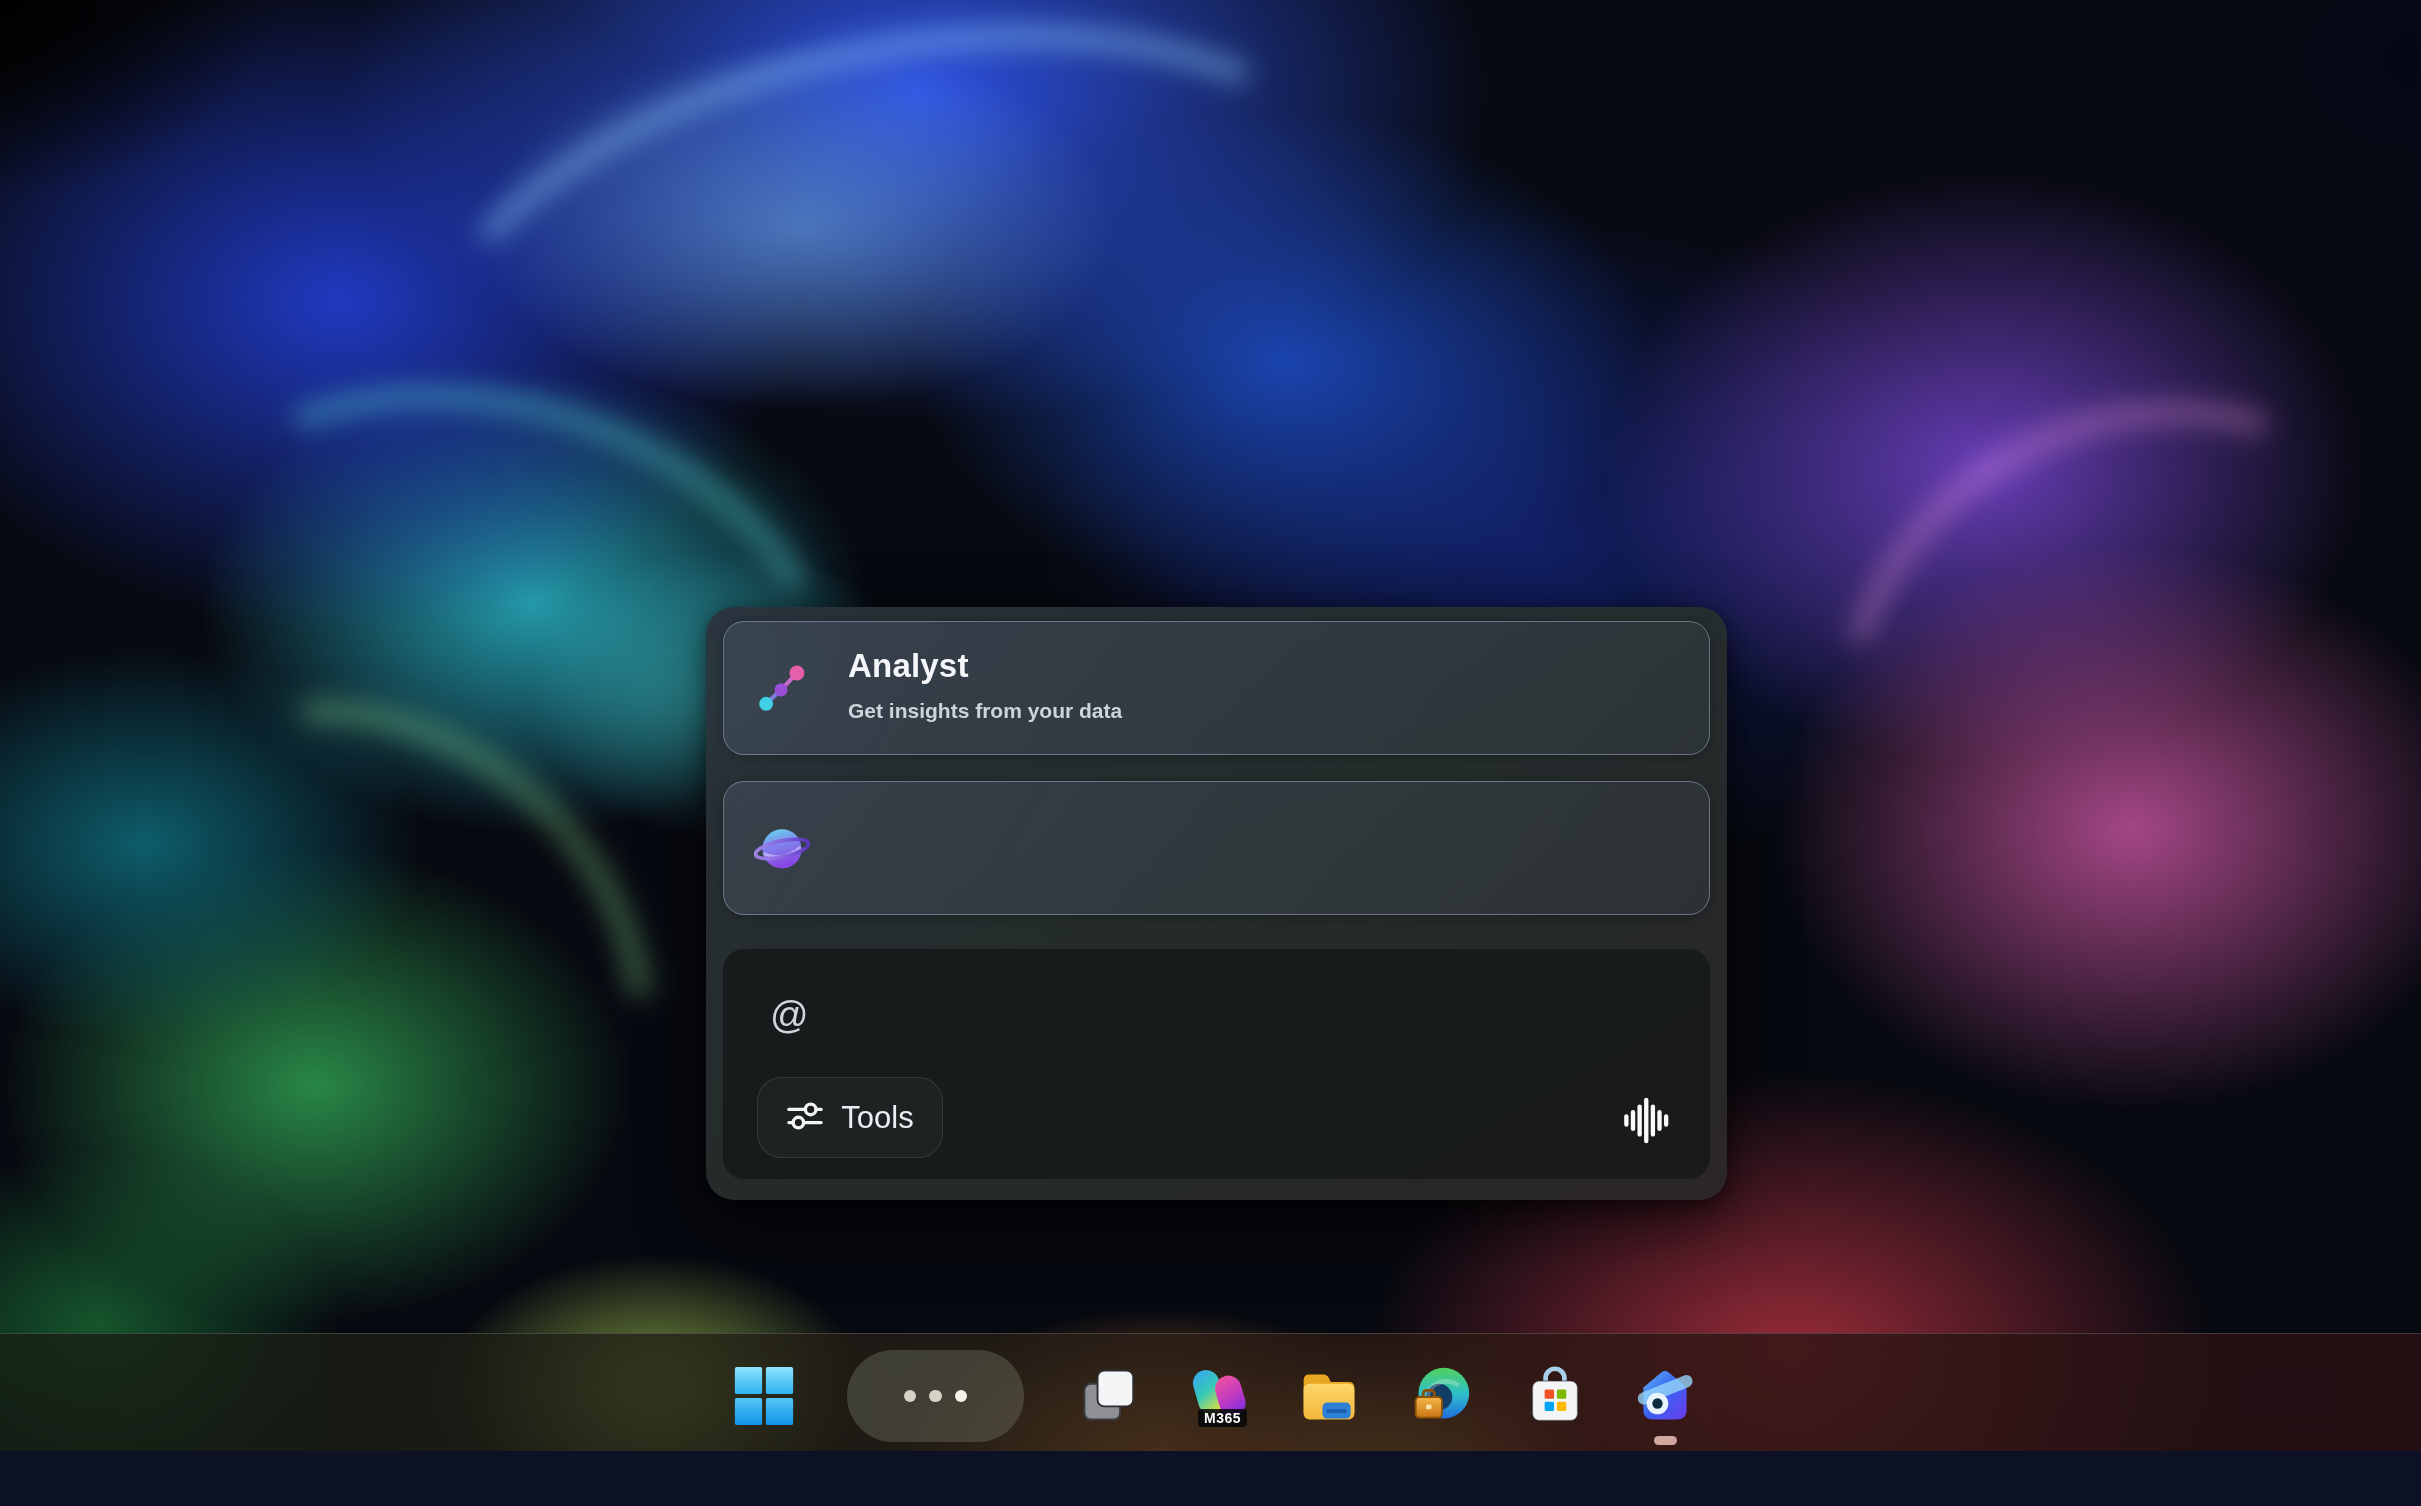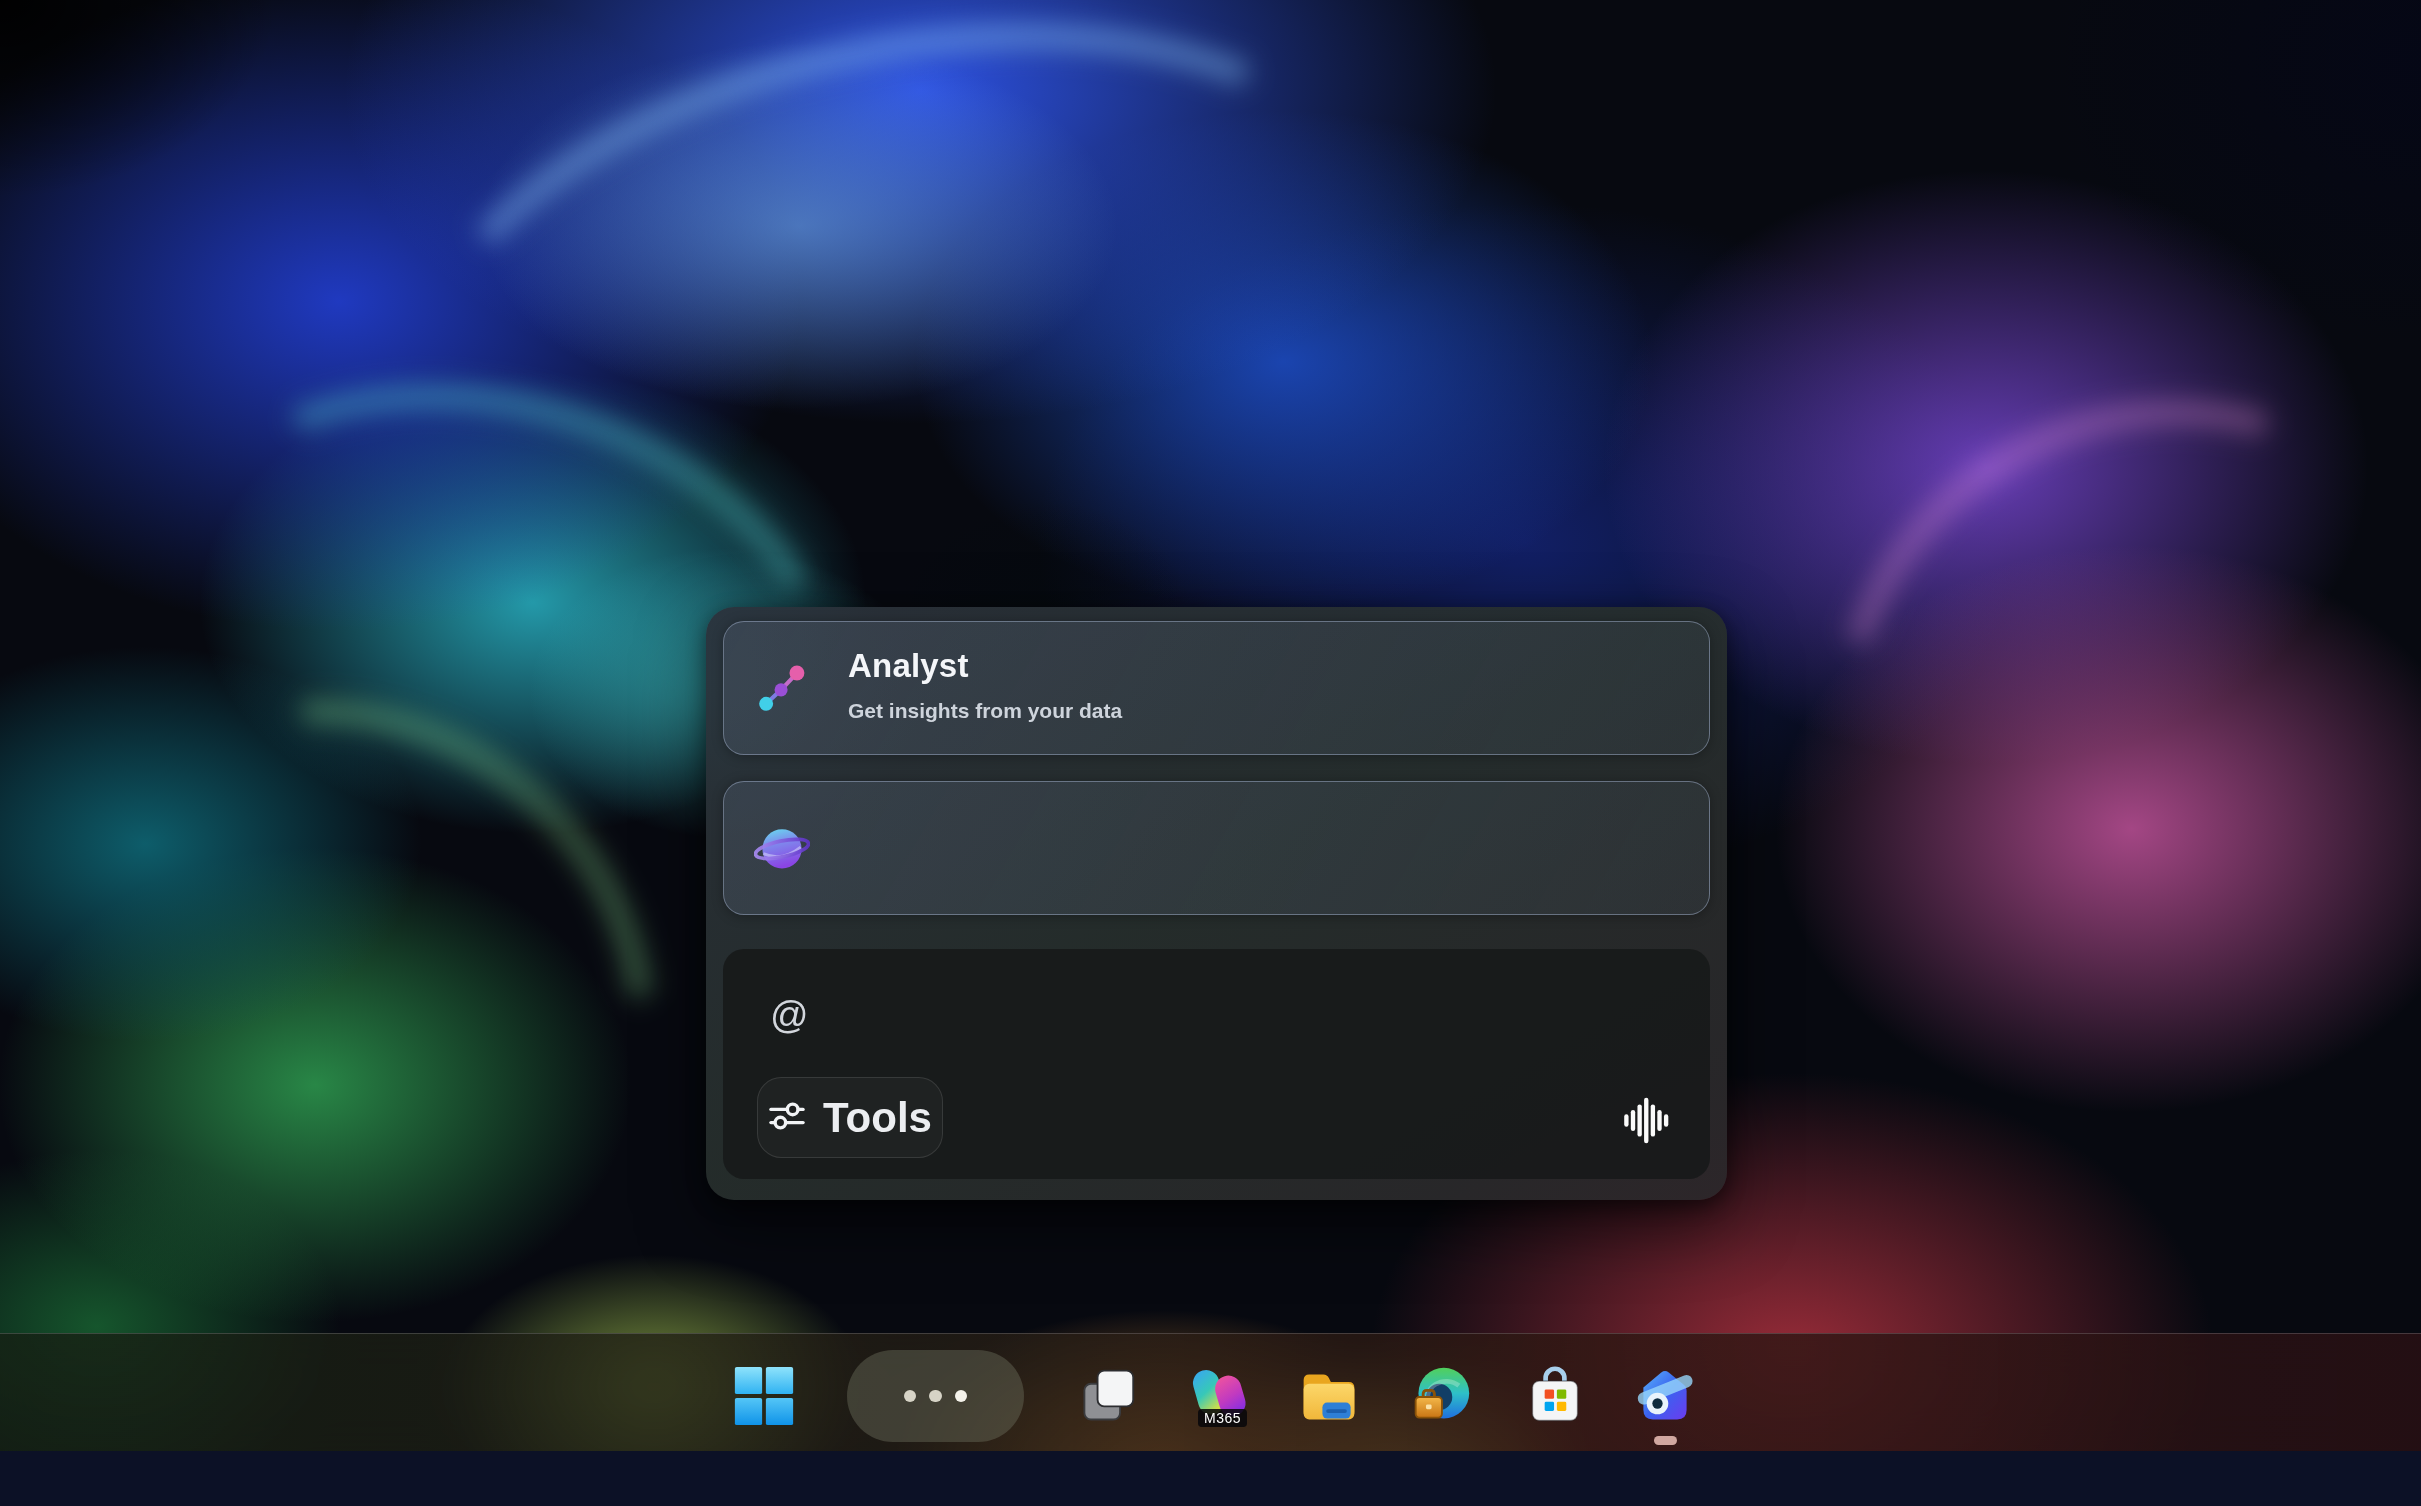--- a/index.html
+++ b/index.html
@@ -67,42 +67,42 @@
   }
   .composer-value{
     position:absolute;left:47px;top:45px;font-size:38px;color:#d2d6dc;cursor:text;
   }
   .tools-btn{
     position:absolute;left:34px;top:128px;width:186px;height:81px;border-radius:24.5px;
     background:rgba(255,255,255,0.03);border:1.9px solid rgba(255,255,255,0.11);
     display:flex;align-items:center;justify-content:center;gap:17px;
     color:#eceef1;font-family:"Liberation Sans",sans-serif;cursor:pointer;
   }
-  .tools-label{font-size:42px;font-weight:700;}
+  .tools-label{font-size:31px;font-weight:400;}
   .wave-btn{position:absolute;right:38px;top:145px;width:53px;height:53px;cursor:pointer;}
 
   
   .taskbar{
     position:absolute;left:0;top:1333px;width:2422px;height:118px;
     background:linear-gradient(90deg, rgba(22,32,20,0.78) 0%, rgba(38,30,22,0.78) 42%, rgba(46,24,19,0.80) 65%, rgba(42,17,21,0.82) 100%);
     border-top:0.9px solid rgba(160,160,170,0.28);
     backdrop-filter:blur(21px);
   }
   .tb-btn{position:absolute;top:31px;width:62px;height:62px;padding:0;border:none;background:transparent;cursor:pointer;}
   .tb-btn svg{display:block;}
   .pill-btn{
     position:absolute;left:847px;top:16px;width:177px;height:92px;border-radius:46px;
     background:rgba(106,108,92,0.45);border:none;cursor:pointer;
     display:flex;align-items:center;justify-content:center;gap:13px;
   }
   .pill-dot{width:12.2px;height:12.2px;border-radius:50%;background:#d6d3c6;}
   .pill-dot.bright{background:#f4f2ea;}
   .m365-badge{
     position:absolute;left:9.4px;bottom:0px;padding:0.9px 5.6px;border-radius:3.8px;
-    background:rgba(8,8,10,0.88);color:#fff;font-size:14px;font-weight:400;letter-spacing:0.5px;
+    background:rgba(8,8,10,0.88);color:#fff;font-size:14px;font-weight:700;letter-spacing:0.5px;
   }
   .running-dot{
     position:absolute;left:1654px;top:102px;width:22.6px;height:8.5px;border-radius:4.7px;
     background:rgba(222,180,172,0.92);
   }
   .bottom-strip{position:absolute;left:0;top:1451px;width:2422px;height:56px;background:#0c1126;}
 </style>
 </head>
 <body>
 

